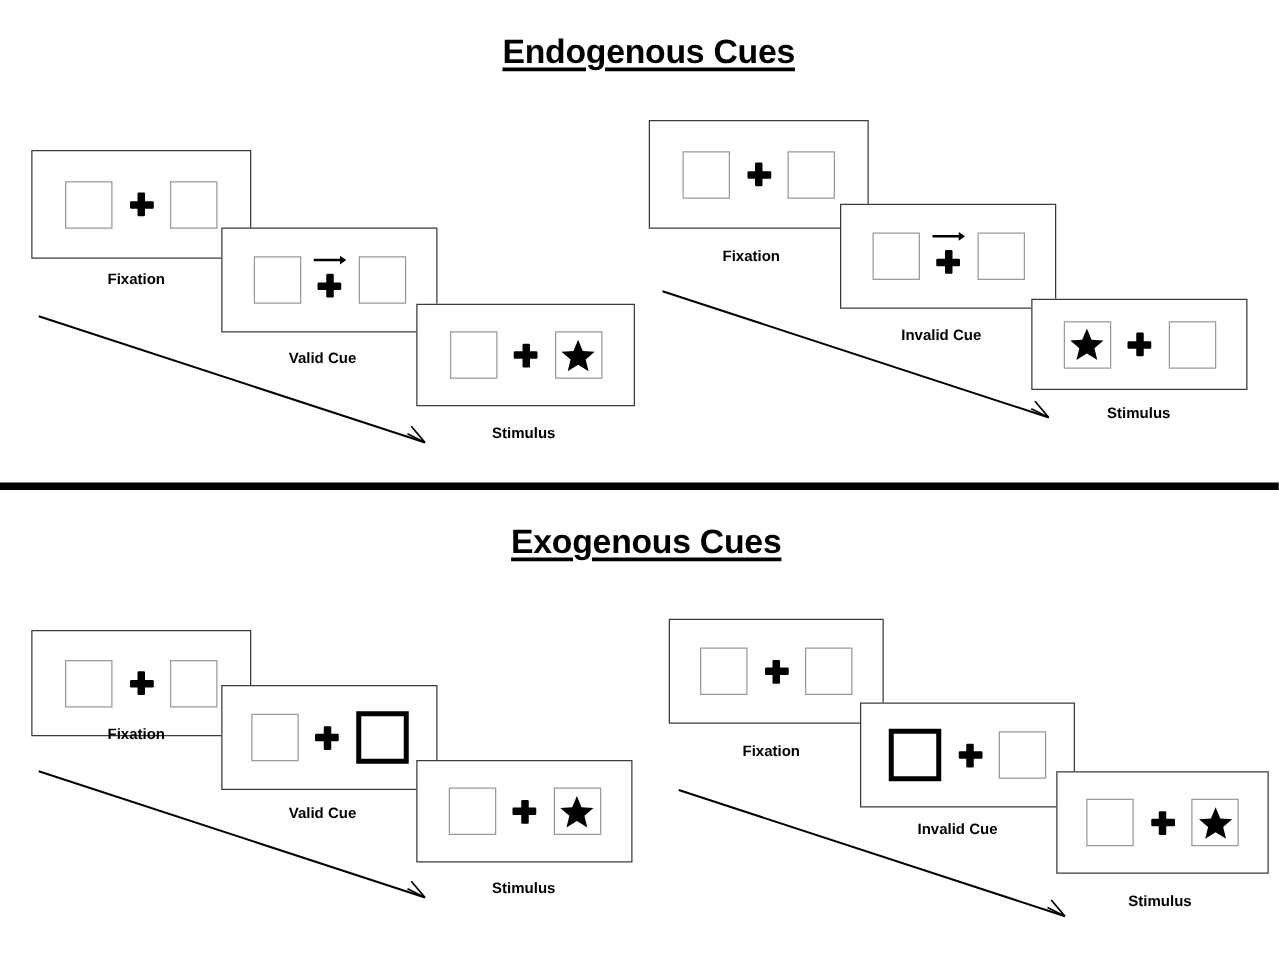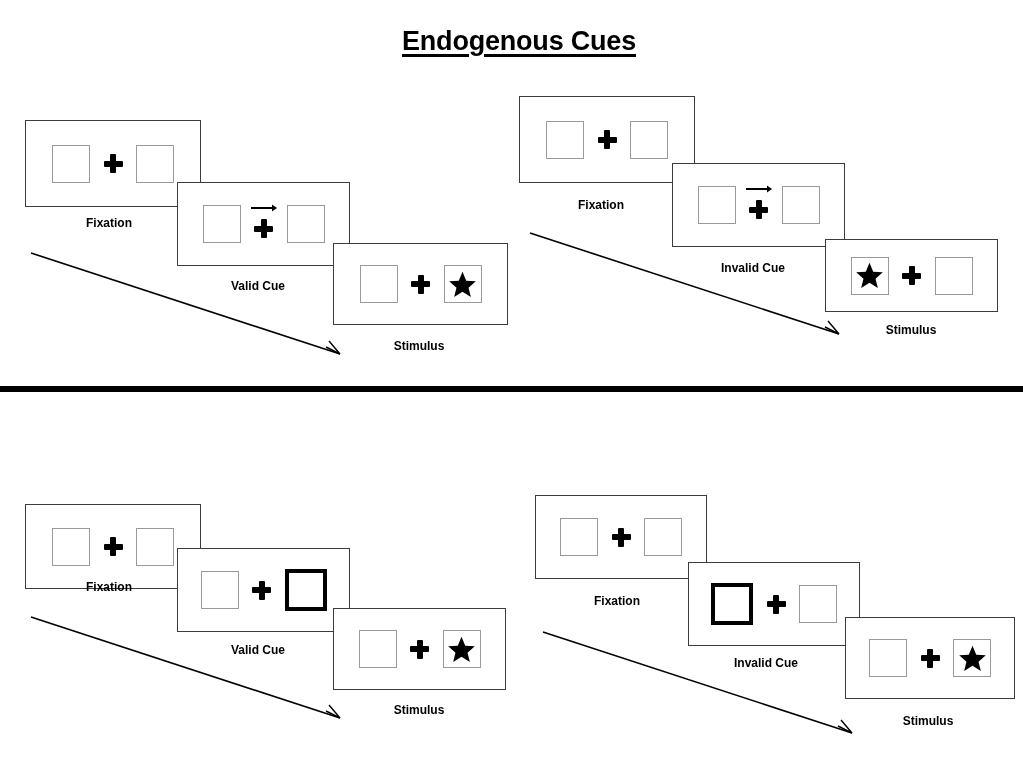--- a/index.html
+++ b/index.html
@@ -234,20 +234,21 @@
   </div>
   <div class="caption" style="left:911px; top:323px;">Stimulus</div>
 
   <svg class="timeline" style="left:527px; top:228px; width:320px; height:118px;" viewBox="0 0 320 118">
     <line x1="3" y1="5" x2="312" y2="106" stroke="#000" stroke-width="1.6"></line>
     <path d="M312 106 L298 99 M312 106 L301 93" stroke="#000" stroke-width="1.4" fill="none"></path>
   </svg>
 
   <div class="divider" style="top:386px;"></div>
 
+  <div class="section-title" style="left:517px; top:418px;">Exogenous Cues</div>
 
   <div class="panel" style="left:25px; top:504px; width:176px; height:85px;">
     <div class="panel-inner">
       <div class="slot"></div>
       <div class="center">
         <div class="plus"></div>
       </div>
       <div class="slot"></div>
     </div>
   </div>

